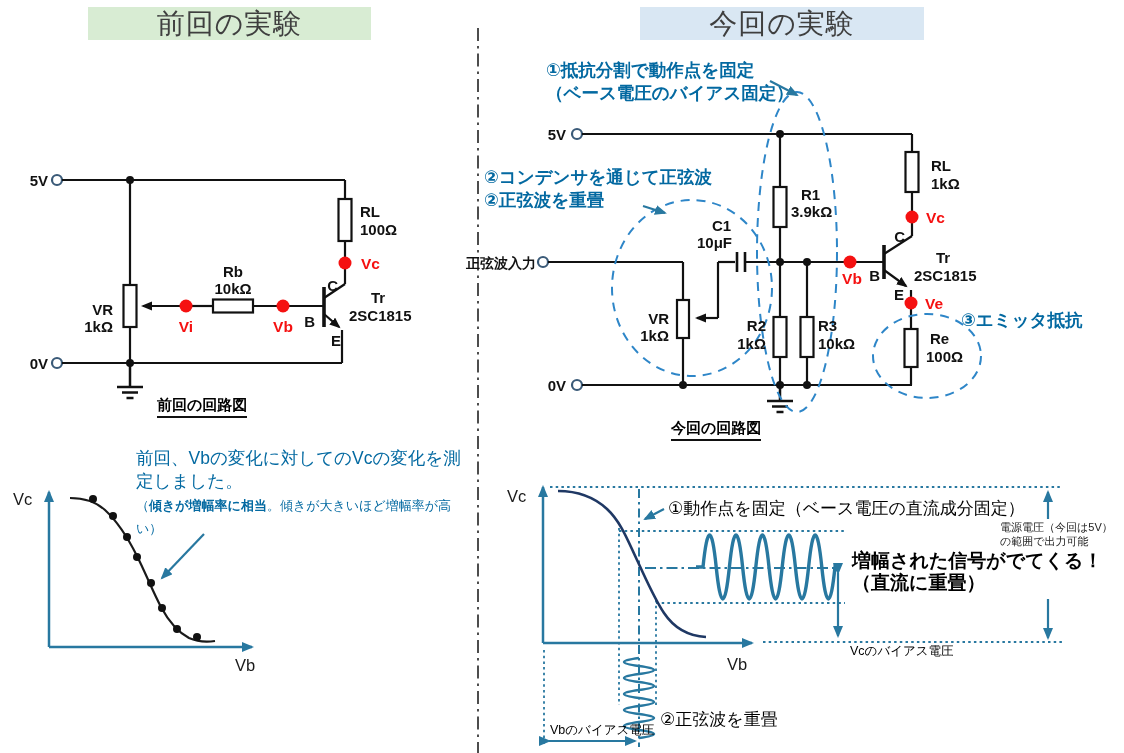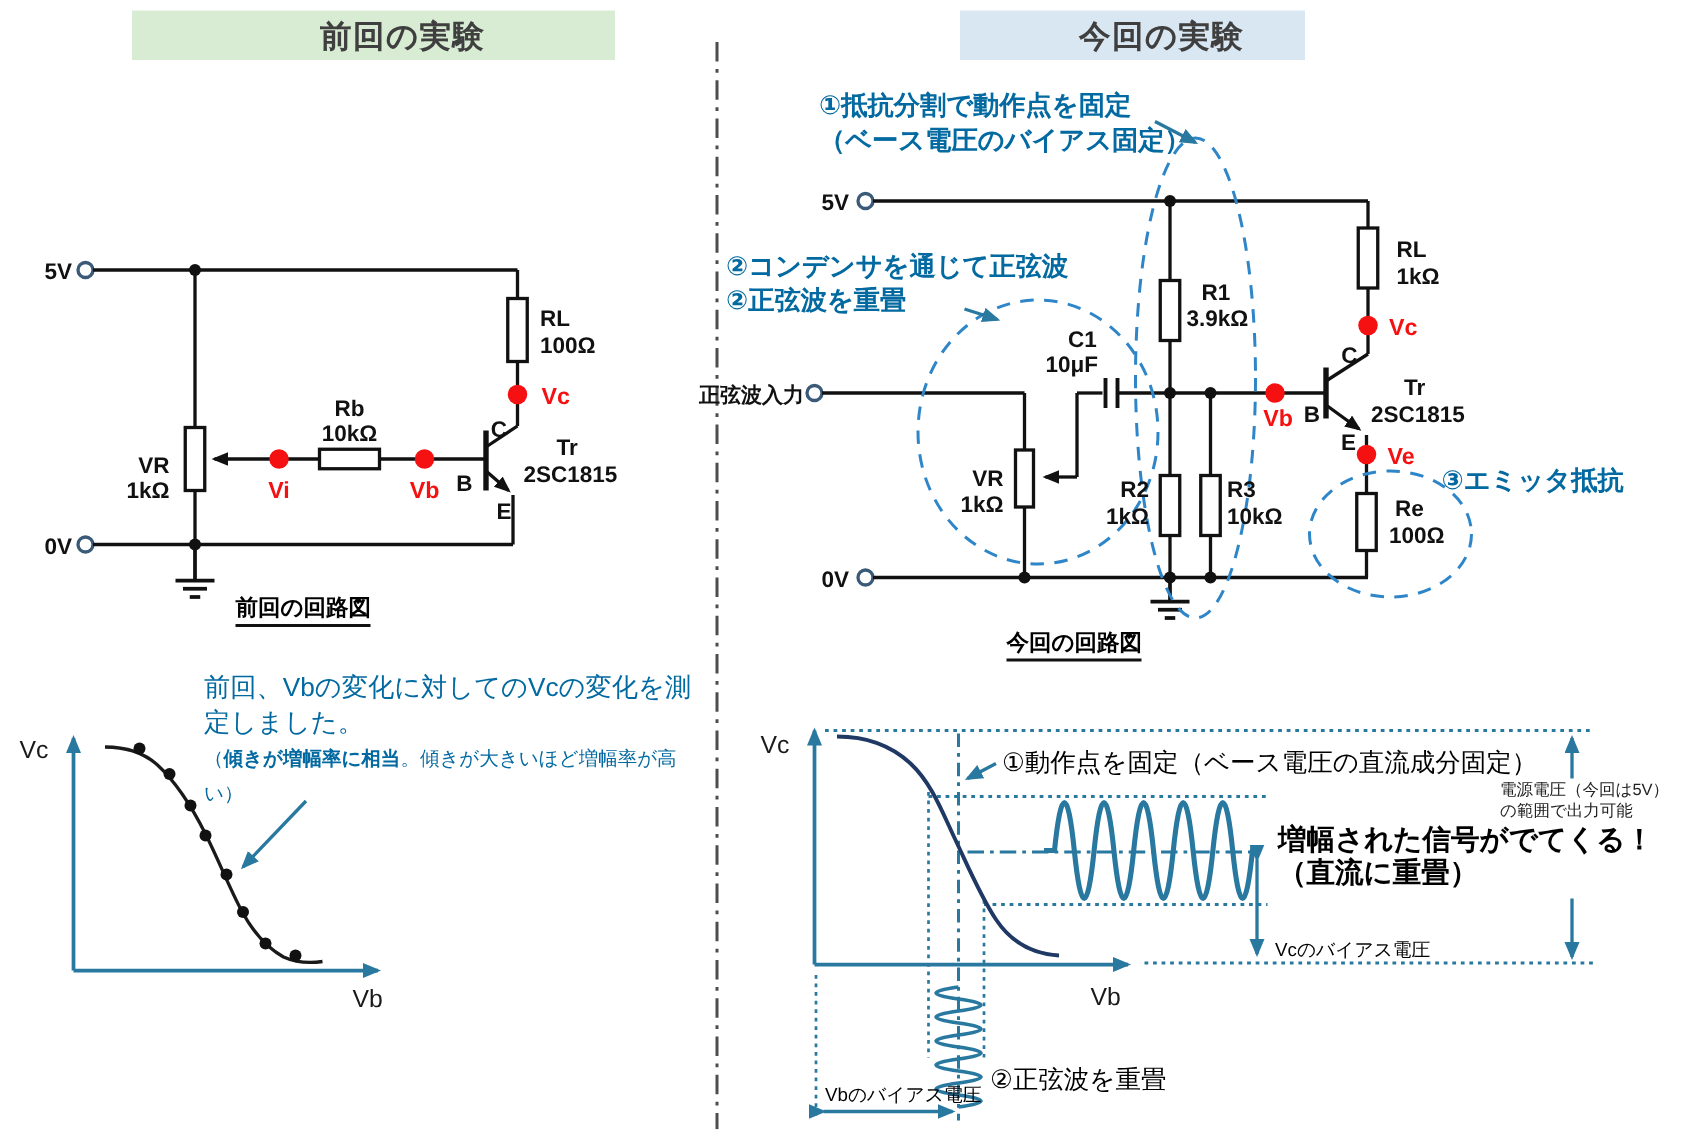--- a/index.html
+++ b/index.html
@@ -1,20 +1,20 @@
 <!DOCTYPE html>
 <html><head>
 <meta charset="utf-8">
 <style>
   html,body{margin:0;padding:0;background:#fff;font-family:"Liberation Sans","DejaVu Sans",sans-serif;}
   .stage{position:relative;width:1124px;height:753px;background:#fff;overflow:hidden;}
   .art{position:absolute;left:0;top:0;width:1124px;height:753px;}
   .ov{position:absolute;white-space:nowrap;color:#000000;}
   .hdr{height:33px;display:flex;align-items:center;justify-content:center;
-       font-size:21px;font-weight:700;color:#3F3F3F;letter-spacing:1px;padding-left:39px;}
+       font-size:28px;font-weight:400;color:#3F3F3F;letter-spacing:1px;}
   .hdr-green{background:#D8ECD3;}
   .hdr-blue{background:#D9E7F3;}
   .desc{white-space:normal;width:334px;font-size:17.5px;line-height:1.32;color:#0369a1;}
   .desc .paren{font-size:13px;}
   .caption{font-size:15px;font-weight:700;border-bottom:2px solid #111;padding-bottom:1px;}
   .bluenote{color:#0369a1;font-weight:700;font-size:17.5px;line-height:23px;}
   .oplabel{font-size:17px;}
   .amp{font-weight:700;font-size:19px;line-height:21.5px;}
   .tiny{font-size:11px;line-height:13.5px;color:#222;}
   .small12{font-size:12.5px;}
@@ -234,21 +234,21 @@
     <path d="M838,573 V636" class="teal" stroke-width="2.2" marker-start="url(#at)" marker-end="url(#at)"></path>
     <path d="M1048,519 V492" class="teal" stroke-width="2.2" marker-end="url(#at)"></path>
     <path d="M1048,599 V638" class="teal" stroke-width="2.2" marker-end="url(#at)"></path>
     <path d="M549,741 H635" class="teal" stroke-width="2.2" marker-start="url(#at)" marker-end="url(#at)"></path>
     <text x="507" y="502" class="taxis">Vc</text>
     <text x="727" y="670" class="taxis">Vb</text>
   </g>
 </svg>
 
 <div class="ov hdr hdr-green" style="left:88px;top:7px;width:283px;">前回の実験</div>
-<div class="ov hdr hdr-blue" style="left:640px;top:7px;width:191px;">今回の実験</div>
+<div class="ov hdr hdr-blue" style="left:640px;top:7px;width:284px;">今回の実験</div>
 
 <div class="ov caption" style="left:157px;top:396px;">前回の回路図</div>
 <div class="ov caption" style="left:643px;top:419px;margin-left:28px;">今回の回路図</div>
 
 <div class="ov desc" style="left:136px;top:447px;">
   <span>前回、Vbの変化に対してのVcの変化を測定しました。</span><br>
   <span class="paren"><span>（</span><b>傾きが増幅率に相当</b><span>。傾きが大きいほど増幅率が高い）</span></span>
 </div>
 
 <div class="ov bluenote" style="left:546px;top:59px;">
@@ -266,17 +266,17 @@
   <span>（直流に重畳）</span>
 </div>
 
 <div class="ov oplabel" style="left:668px;top:497px;">①動作点を固定（ベース電圧の直流成分固定）</div>
 
 <div class="ov tiny" style="left:1000px;top:521px;">
   <span>電源電圧（今回は5V）</span><br>
   <span>の範囲で出力可能</span>
 </div>
 
-<div class="ov small12" style="left:850px;top:625px;">Vcのバイアス電圧</div>
+<div class="ov small12" style="left:850px;top:643px;">Vcのバイアス電圧</div>
 <div class="ov g17" style="left:660px;top:676px;margin-top:32px;">②正弦波を重畳</div>
 <div class="ov small12" style="left:550px;top:722px;">Vbのバイアス電圧</div>
 
 </div>
 
 </body></html>

